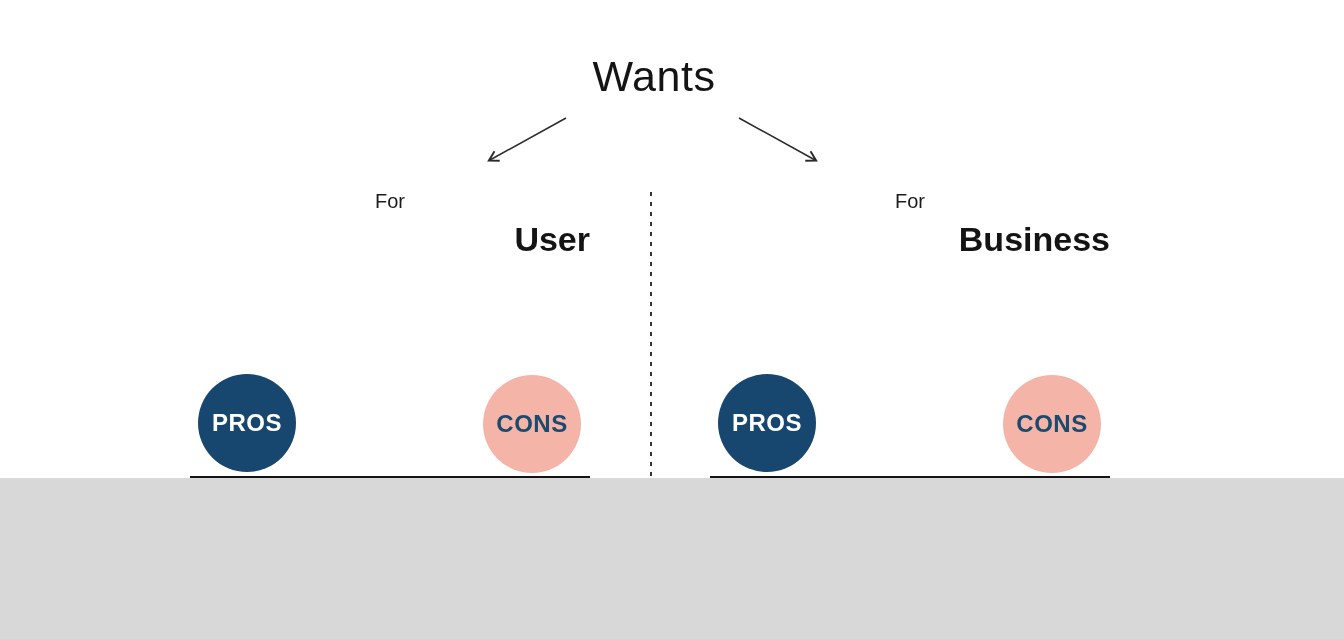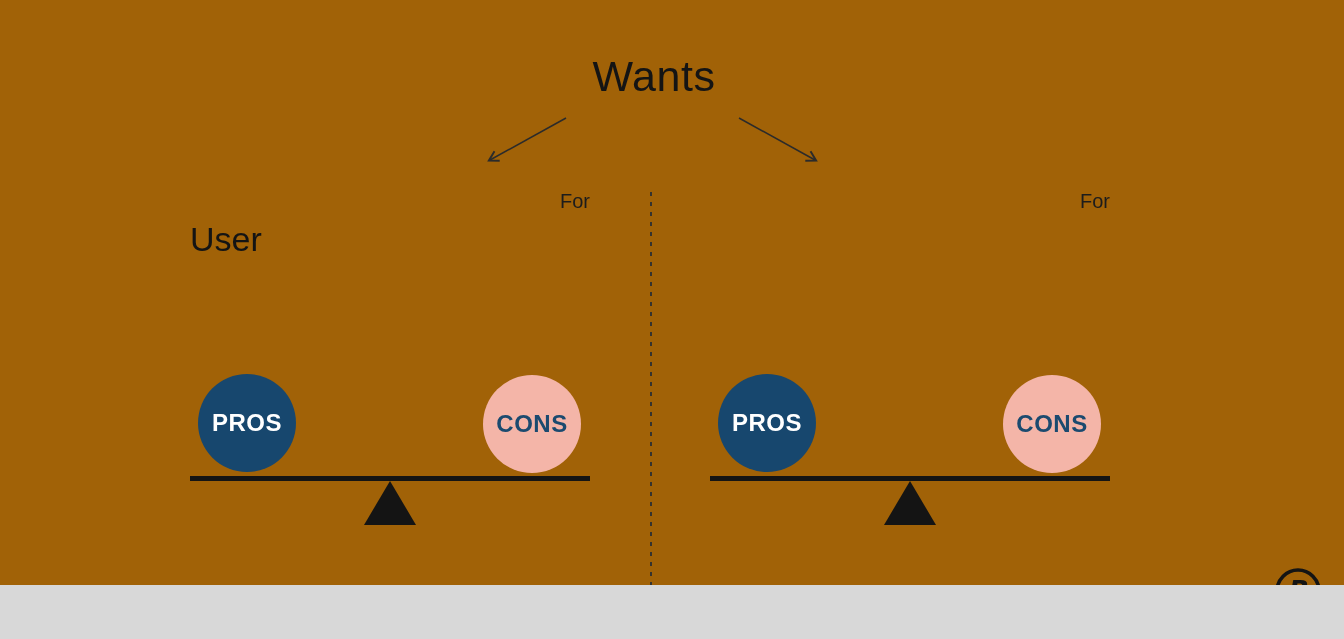--- a/index.html
+++ b/index.html
@@ -2,22 +2,22 @@
 <html><head>
 <meta charset="utf-8">
 <style>
   * { margin: 0; padding: 0; box-sizing: border-box; }
   html, body { background: #d8d8d8; }
   body { font-family: "Liberation Sans", "DejaVu Sans", sans-serif; }
 
   .canvas {
     position: relative;
     width: 1344px;
-    height: 585px;
-    background: #a16207;
+    height: 478px;
+    background: #ffffff;
     overflow: hidden;
     color: #161616;
   }
 
   .title {
     position: absolute;
     left: 554px;
     top: 52px;
     width: 200px;
     text-align: center;
@@ -39,33 +39,33 @@
     width: 400px;
     height: 360px;
   }
   .panel-user { left: 190px; }
   .panel-business { left: 710px; }
 
   .kicker {
     position: absolute;
     top: 10px;
     width: 100%;
-    text-align: right;
+    text-align: center;
     font-size: 20px;
     font-weight: 400;
     color: #1c1c1c;
   }
 
   .panel-label {
     position: absolute;
     top: 40px;
     width: 100%;
-    text-align: left;
+    text-align: right;
     font-size: 34px;
-    font-weight: 400;
+    font-weight: 700;
     color: #141414;
   }
 
   .circle {
     position: absolute;
     width: 98px;
     height: 98px;
     border-radius: 50%;
     display: flex;
     align-items: center;
@@ -149,20 +149,21 @@
     <div class="kicker">For</div>
     <div class="panel-label">User</div>
     <div class="circle pros">PROS</div>
     <div class="circle cons">CONS</div>
     <div class="beam"></div>
     <div class="fulcrum"></div>
   </section>
 
   <section class="panel panel-business">
     <div class="kicker">For</div>
+    <div class="panel-label">Business</div>
     <div class="circle pros">PROS</div>
     <div class="circle cons">CONS</div>
     <div class="beam"></div>
     <div class="fulcrum"></div>
   </section>
 
   <div class="divider"></div>
 
   <svg class="logo" viewBox="0 0 54 54">
     <circle cx="27" cy="27" r="21" fill="none" stroke="#141414" stroke-width="3.6"></circle>

